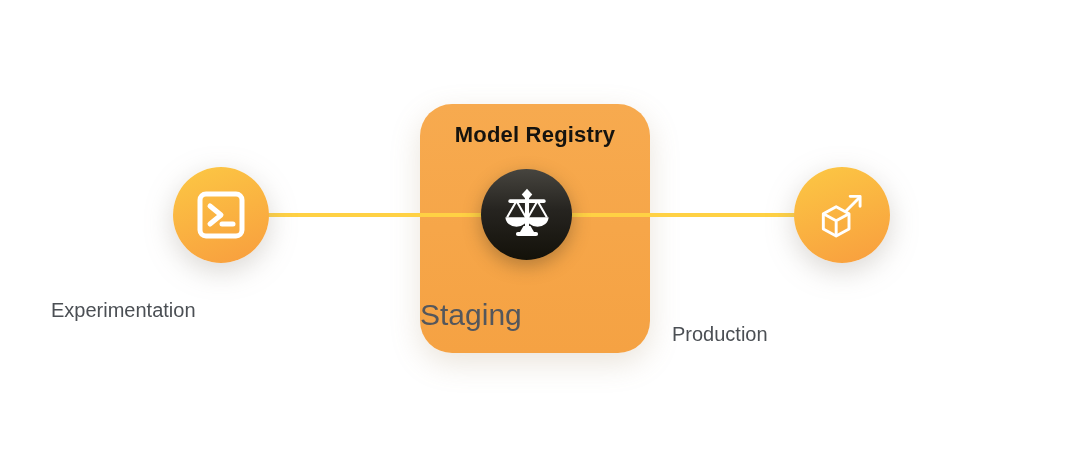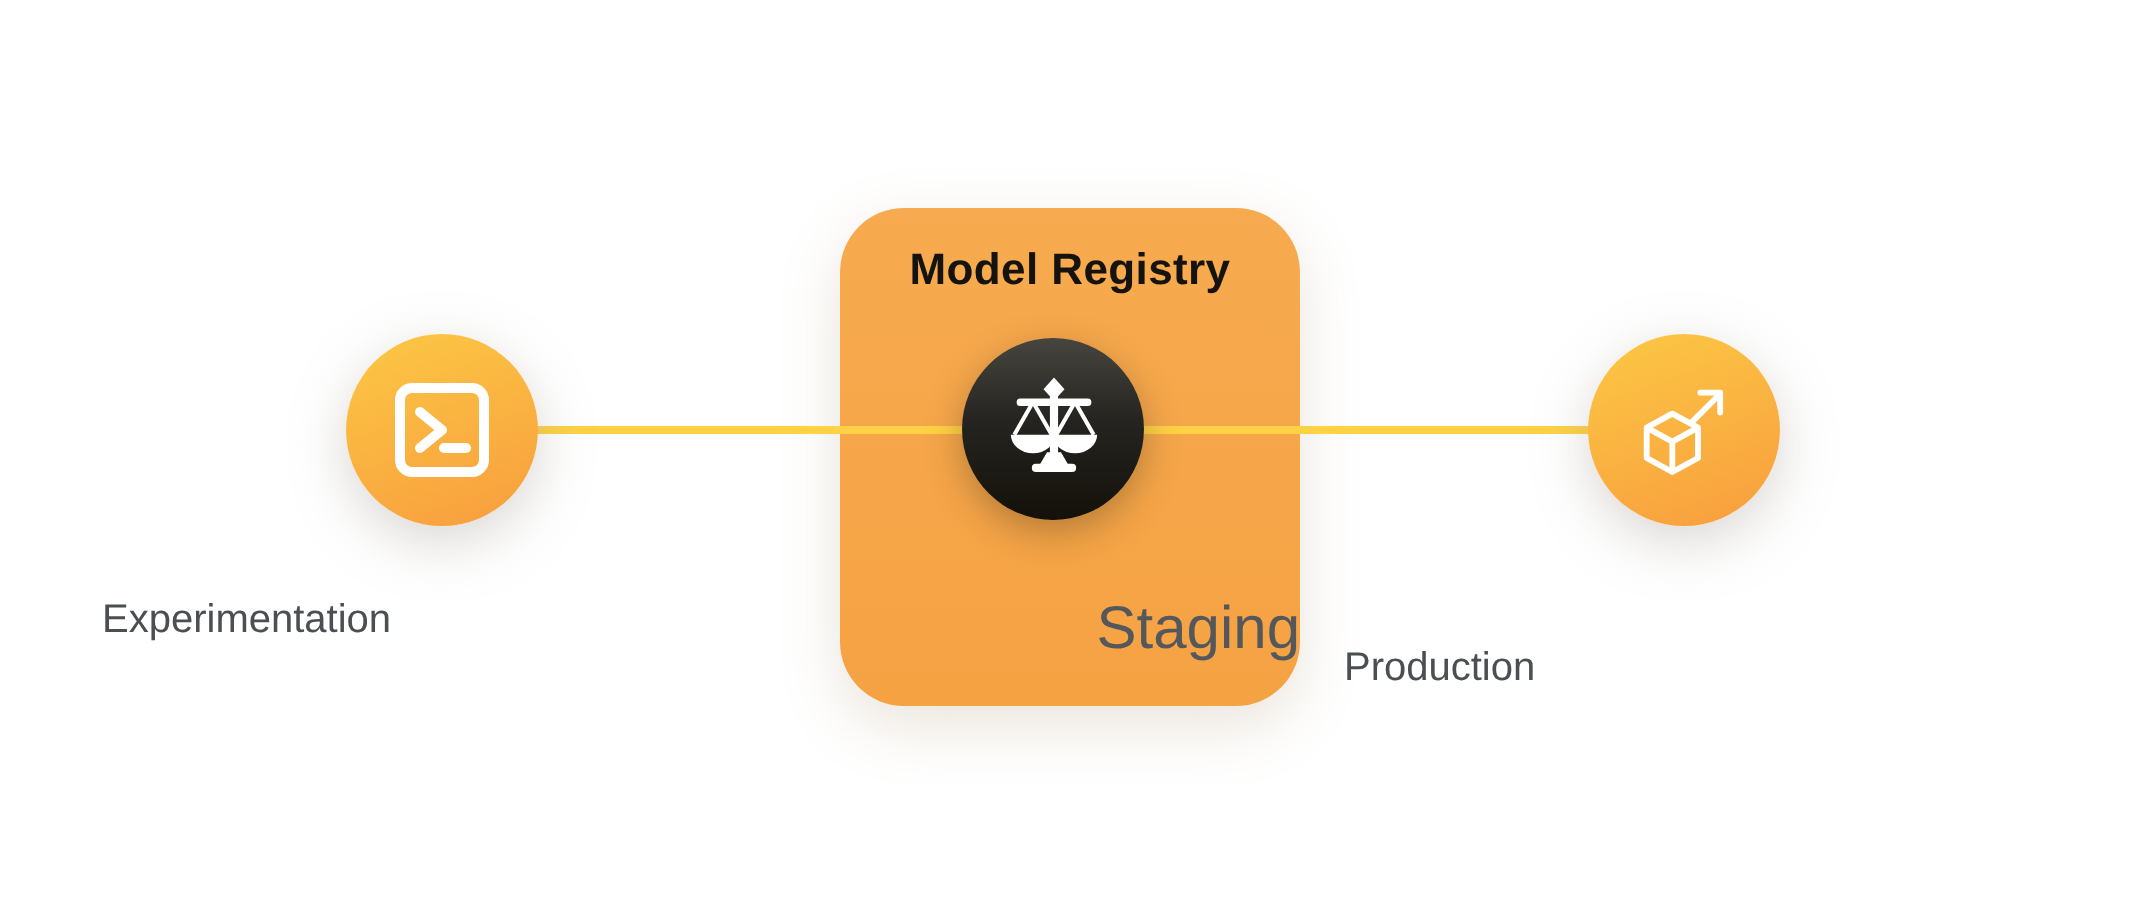--- a/index.html
+++ b/index.html
@@ -35,21 +35,21 @@
     font-size: 22px;
     font-weight: 600;
     color: #15130f;
     letter-spacing: 0.2px;
   }
   .card-stage-label {
     position: absolute;
     top: 194px;
     left: 0;
     width: 100%;
-    text-align: right;
+    text-align: left;
     font-size: 30px;
     font-weight: 400;
     color: #54575c;
   }
   
   .connector {
     position: absolute;
     left: 221px;
     top: 213px;
     width: 621px;

